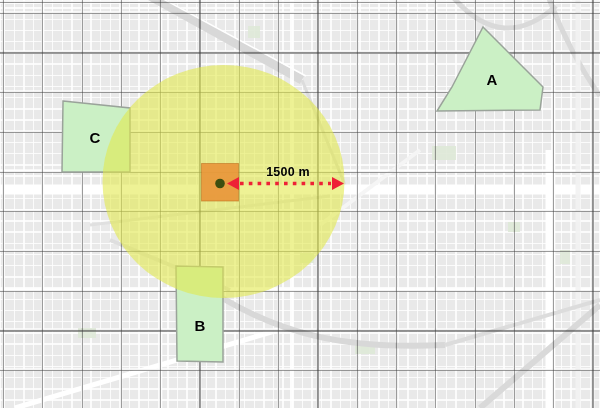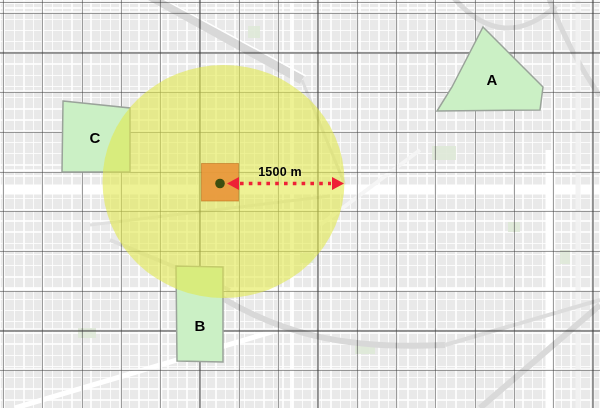--- a/index.html
+++ b/index.html
@@ -93,15 +93,15 @@
     <circle cx="220" cy="183.5" r="4.8" fill="#3d4e0f"></circle>
 
     <line x1="240" y1="183.5" x2="331" y2="183.5" stroke-width="3.6" stroke-dasharray="3.6 5.2" stroke="#ee2136"></line>
     <polygon points="227,183.5 239,177 239,190" fill="#ee2136"></polygon>
     <polygon points="344,183.5 332,177 332,190" fill="#ee2136"></polygon>
   </svg>
 
   <div class="map-label zone-label" style="left:492px;top:79px;">A</div>
   <div class="map-label zone-label" style="left:200px;top:325px;">B</div>
   <div class="map-label zone-label" style="left:95px;top:137px;">C</div>
-  <div class="map-label dist-label" style="left:280px;top:172px;">1500 m</div>
+  <div class="map-label dist-label" style="left:288px;top:172px;">1500 m</div>
 
 </div>
 
 </body></html>

